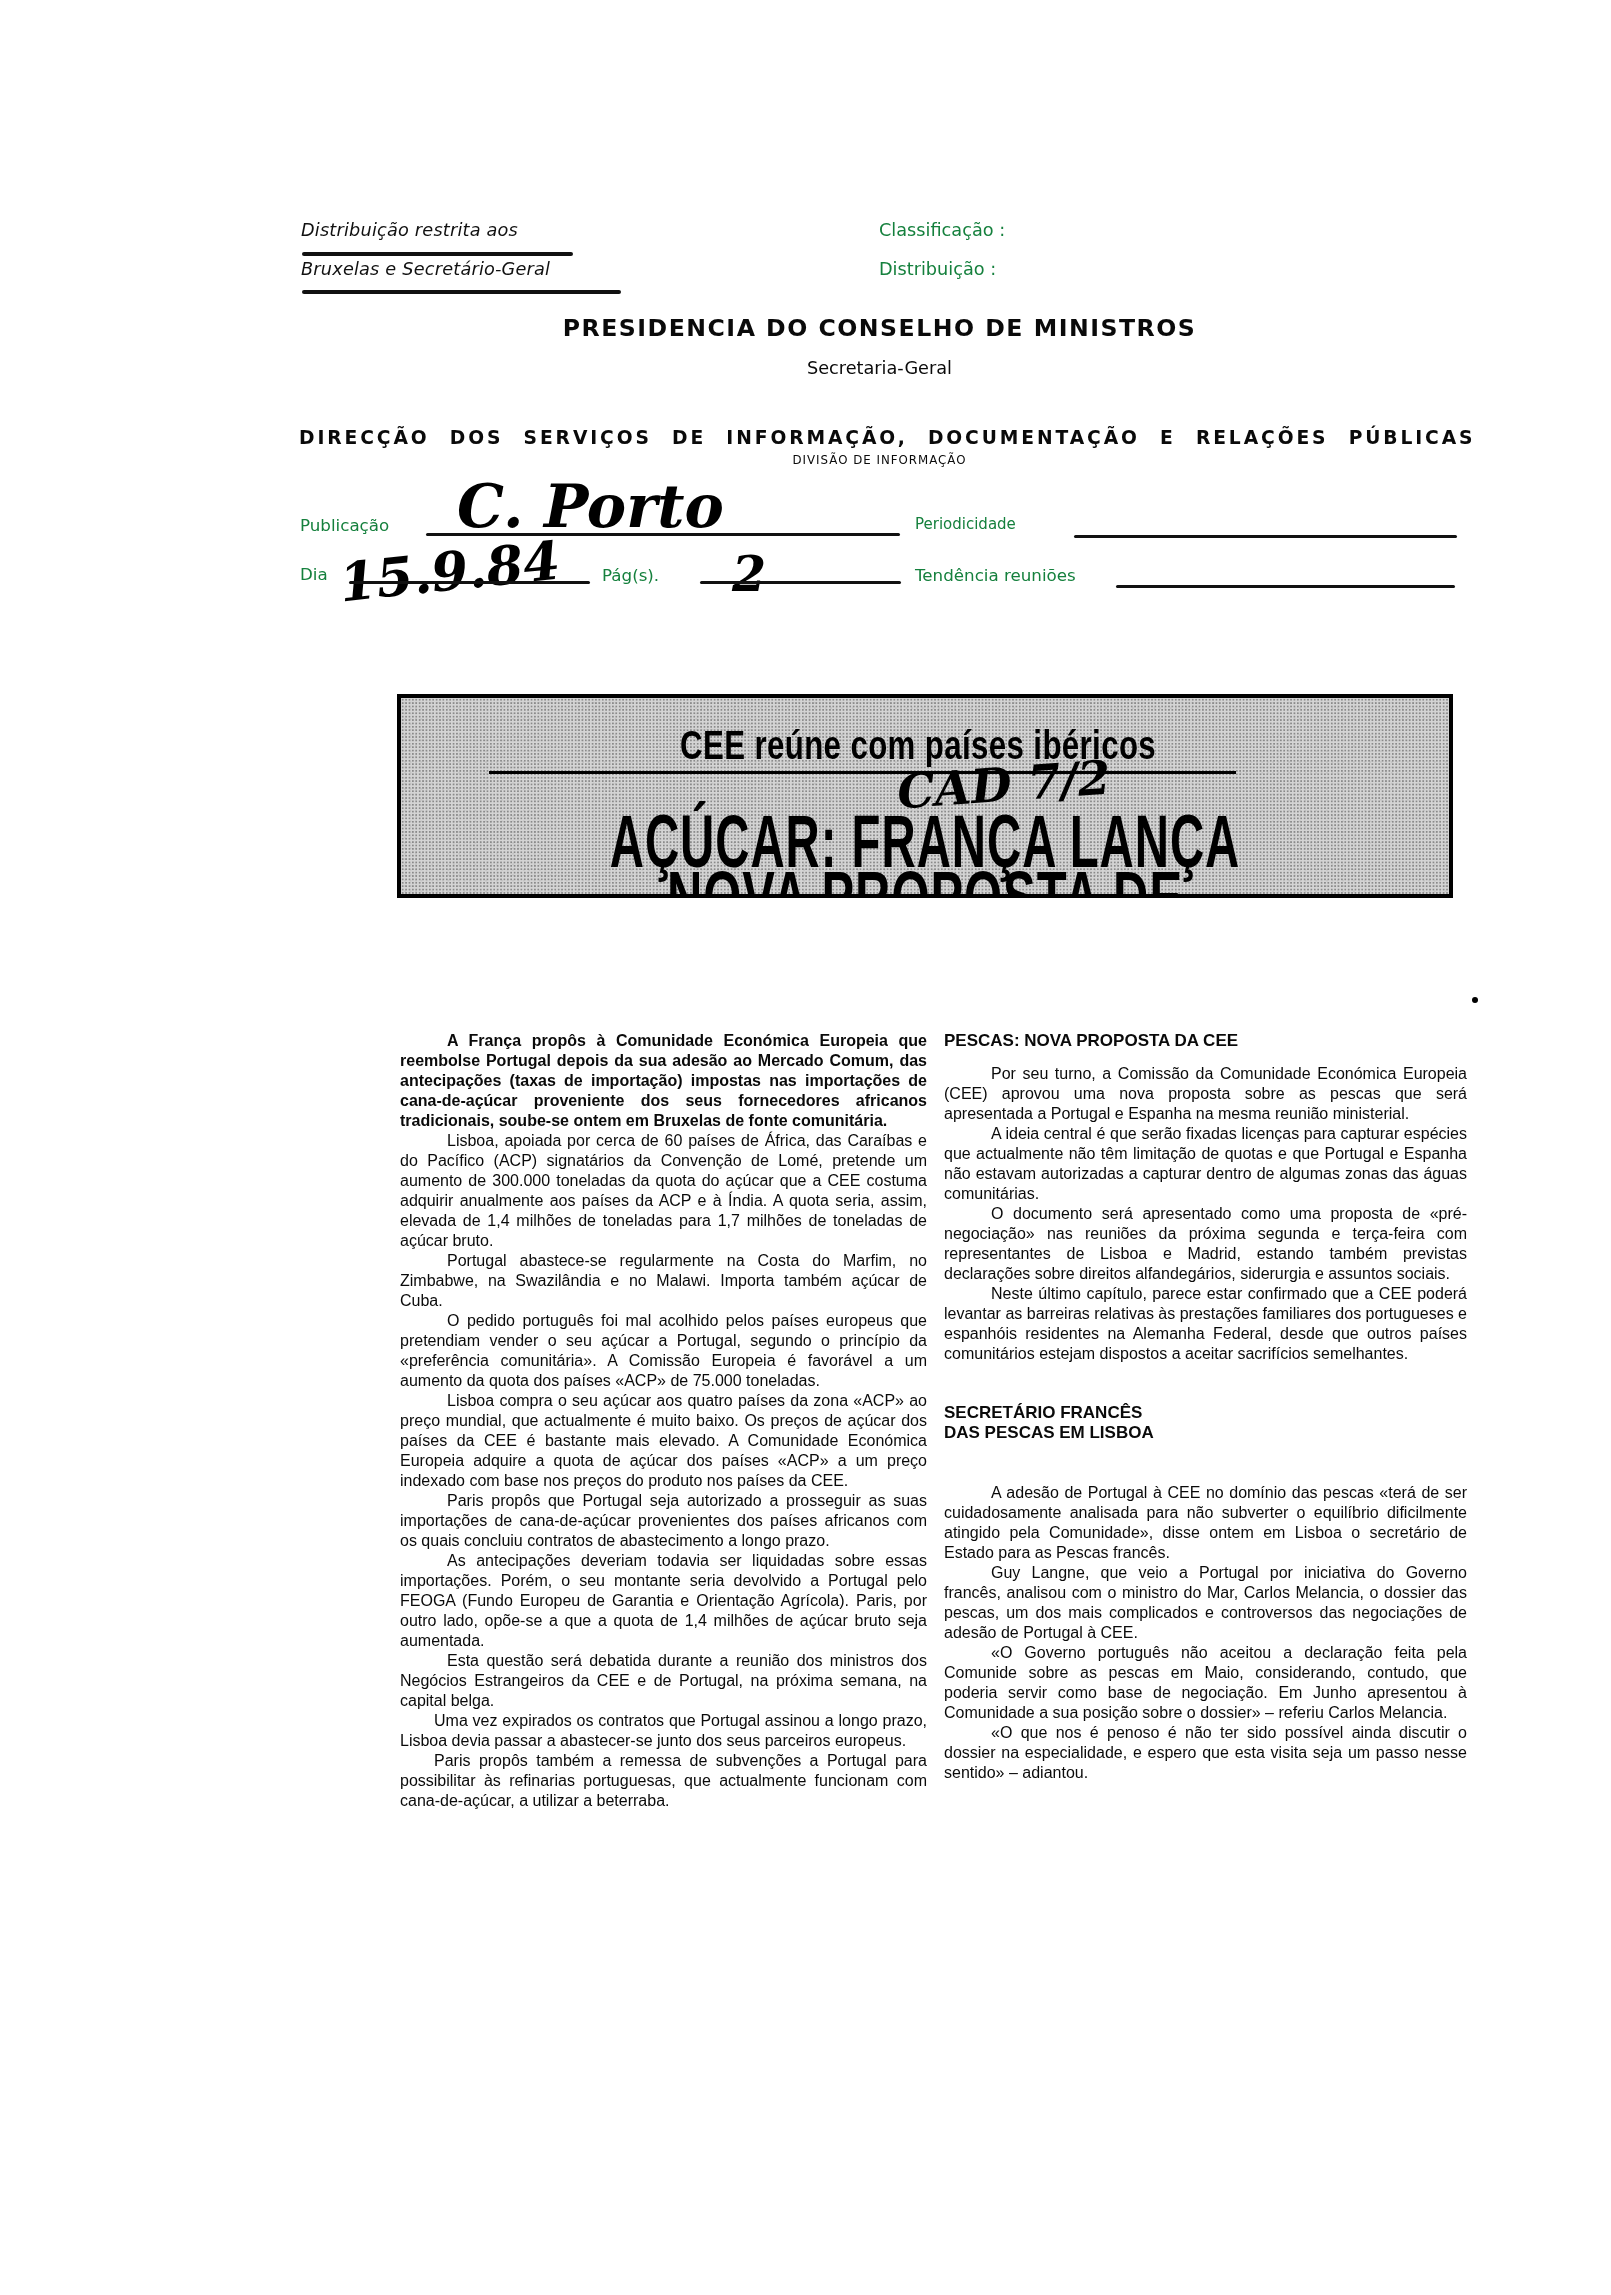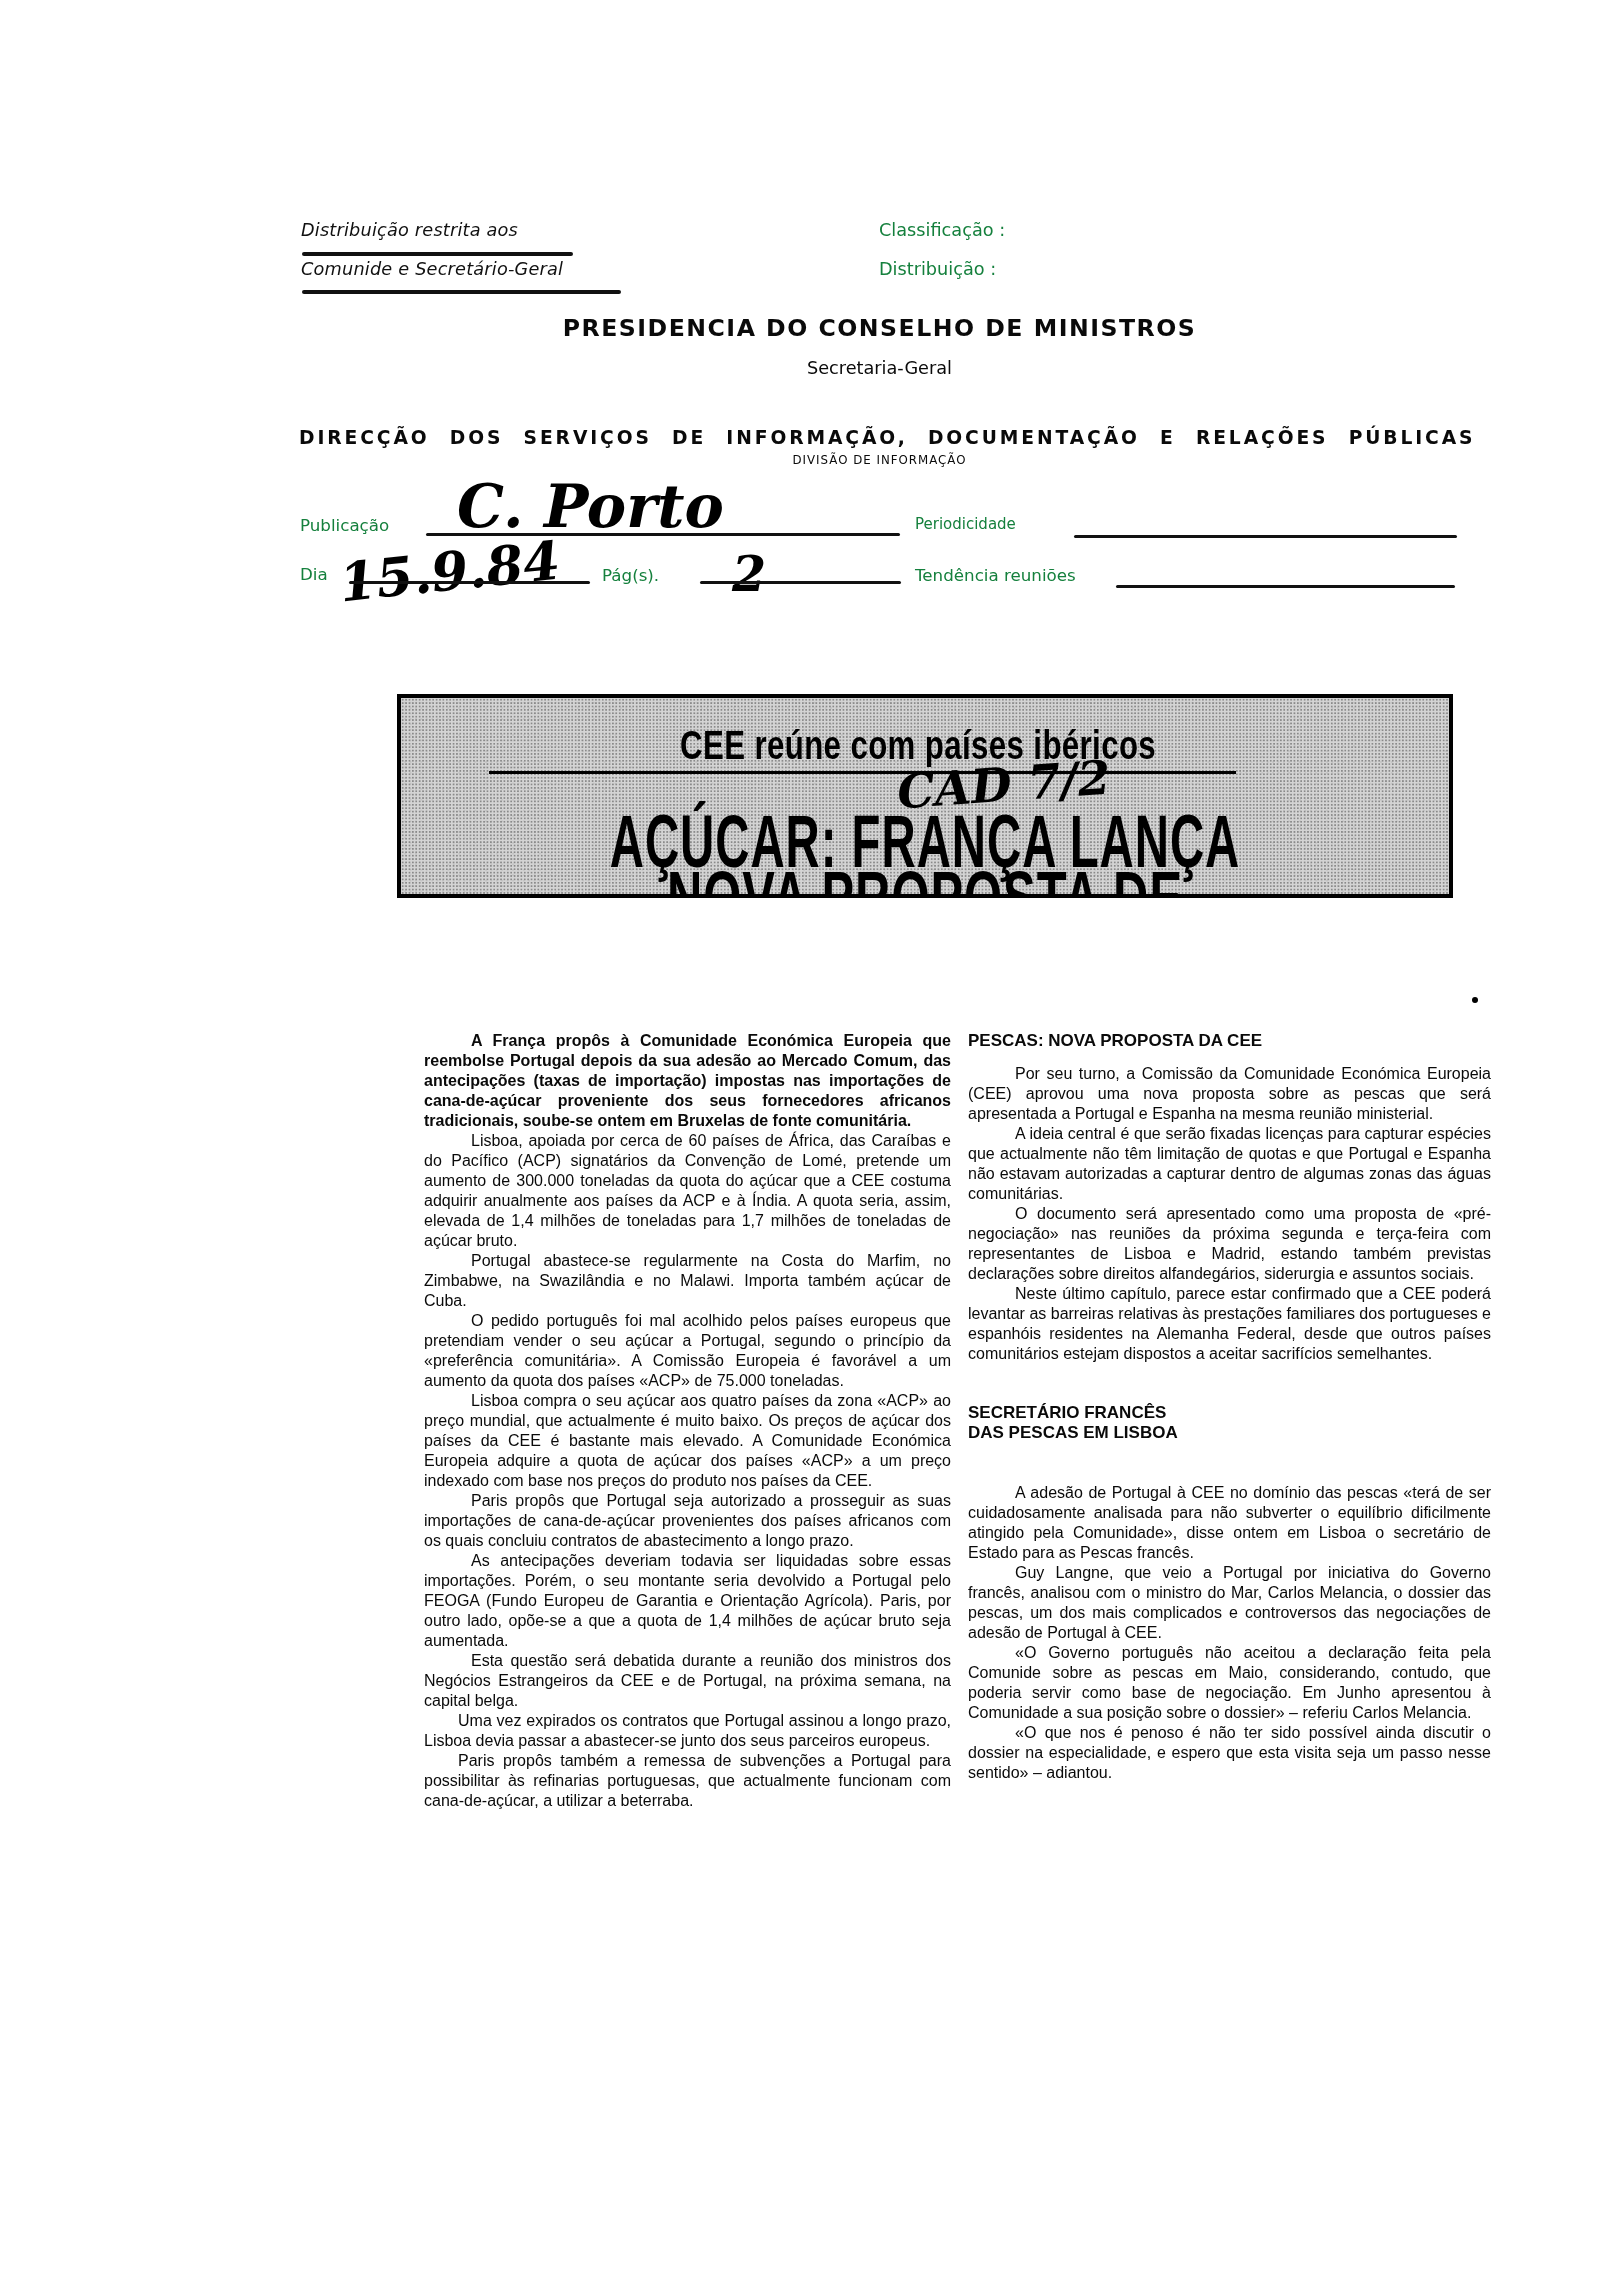--- a/index.html
+++ b/index.html
@@ -39,40 +39,40 @@
   }
   .kicker-rule { position: absolute; left: 88px; width: 747px; top: 73px; height: 3.4px; background: #000; }
   .head-line {
     position: absolute; left: 0; right: 0; text-align: center;
     font-family: "Liberation Sans", sans-serif; font-weight: bold; color: #000;
     font-size: 74px; transform: scaleX(0.64); letter-spacing: 1.5px; line-height: 1;
   }
   .annotation { position: absolute; left: 496px; top: 59px; font-size: 47px; transform: rotate(-4deg); }
 
   
-  .col { position: absolute; top: 1031px; font-size: 16px; line-height: 20px; text-align: justify; margin-left: 24px; }
+  .col { position: absolute; top: 1031px; font-size: 16px; line-height: 20px; text-align: justify; }
   .col.left { left: 400px; width: 527px; }
   .col.right { left: 944px; width: 523px; }
   .col p { margin: 0; text-indent: 47px; }
   .col p.ind-md { text-indent: 34px; }
   .col .bold { font-weight: bold; }
   .col h3 {
     margin: 0; font-size: 17px; font-weight: bold; line-height: 20.6px;
     font-family: "Liberation Sans", sans-serif; text-transform: uppercase;
   }
   .gap-2 { height: 39px; }
   .gap-h { height: 12.3px; }
   .speck { position: absolute; background: #000; border-radius: 50%; }
 </style>
 </head>
 <body>
 
 <div class="abs form-italic" style="left:301px; top:220px;">Distribuição restrita aos</div>
 <div class="uline" style="left:302px; top:252px; width:271px;"></div>
-<div class="abs form-italic" style="left:301px; top:259px;">Comunide e Secretário-Geral</div>
+<div class="abs form-italic" style="left:301px; top:259px;">Bruxelas e Secretário-Geral</div>
 <div class="uline" style="left:302px; top:290px; width:319px;"></div>
 
 <div class="abs form-label" style="left:879px; top:220px;">Classificação :</div>
 <div class="abs form-label" style="left:879px; top:259px;">Distribuição :</div>
 
 <div class="abs center org-title" style="left:0; width:1759px; top:314px;">PRESIDENCIA DO CONSELHO DE MINISTROS</div>
 <div class="abs center org-sub" style="left:0; width:1759px; top:358px;">Secretaria-Geral</div>
 <div class="abs org-dir" style="left:299px; top:398px; width:1155px; white-space:nowrap;">DIRECÇÃO DOS SERVIÇOS DE INFORMAÇÃO, DOCUMENTAÇÃO E RELAÇÕES PÚBLICAS</div>
 <div class="abs center org-div" style="left:0; width:1759px; top:453px;">DIVISÃO DE INFORMAÇÃO</div>
 

